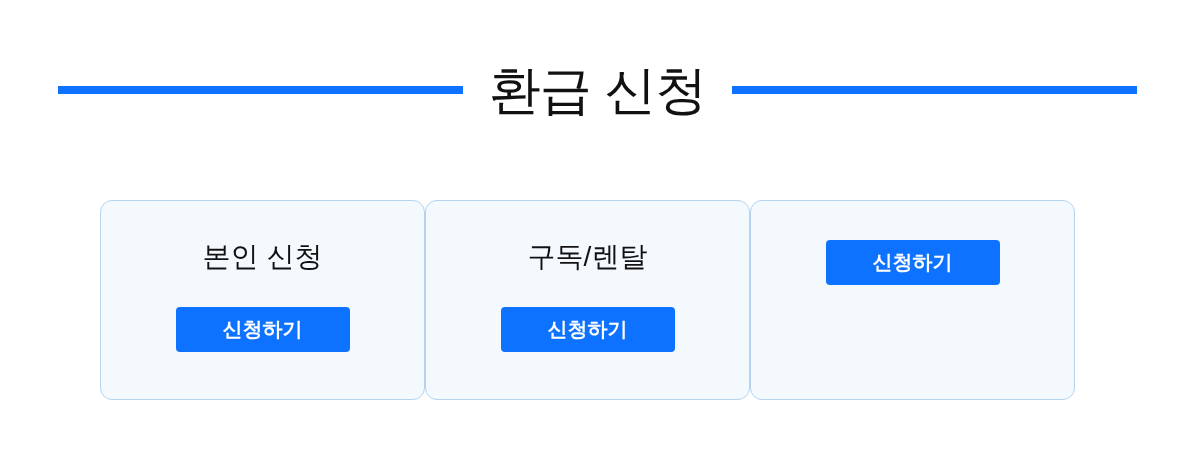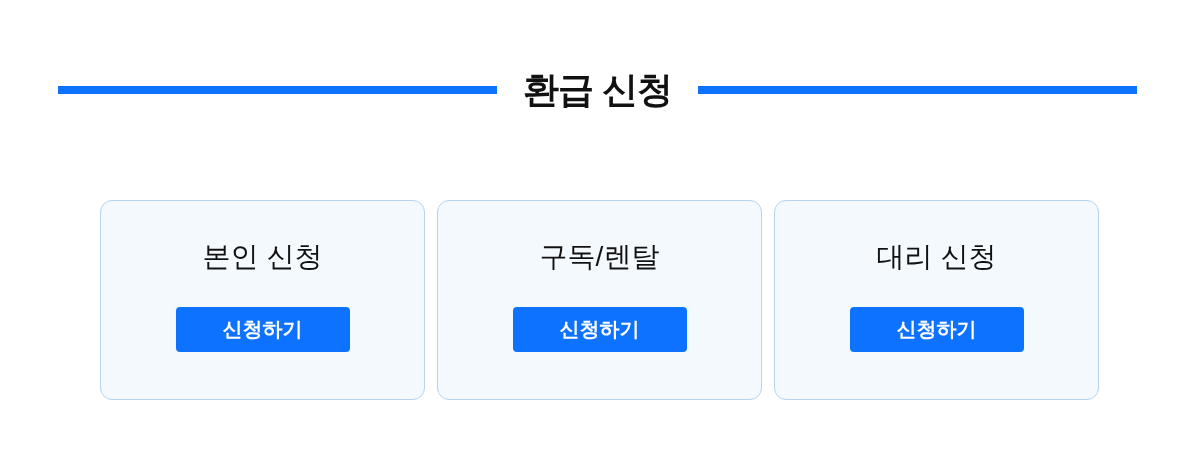--- a/index.html
+++ b/index.html
@@ -27,31 +27,30 @@
     margin-top: 66px;
     padding: 0 58px;
     height: 48px;
   }
   .header-line {
     flex: 1;
     height: 8px;
     background: var(--accent-blue);
   }
   .section-title {
-    font-size: 36px;
-    font-weight: 700;
+    font-size: 52px;
+    font-weight: 400;
     letter-spacing: -1px;
     color: var(--title-text);
     line-height: 1.2;
     white-space: nowrap;
   }
   
   .cards-row {
     display: flex;
-    gap: 12px;
     margin: 86px 0 0 100px;
     width: 999px;
   }
   .option-card {
     width: 325px;
     height: 200px;
     background: var(--card-background);
     border: 1px solid var(--card-border);
     border-radius: 12px;
     display: flex;
@@ -99,17 +98,16 @@
     <h2 class="card-title">본인 신청</h2>
     <button class="apply-button">신청하기</button>
   </section>
 
   <section class="option-card">
     <h2 class="card-title">구독/렌탈</h2>
     <button class="apply-button">신청하기</button>
   </section>
 
   <section class="option-card">
-    <h2 class="card-title">대리 신청</h2>
     <button class="apply-button">신청하기</button>
   </section>
 
 </main>
 
 </body></html>

